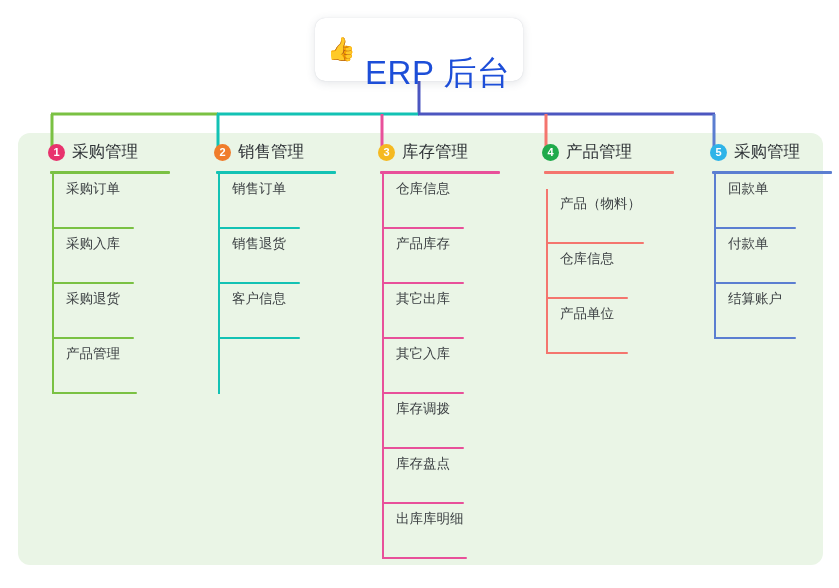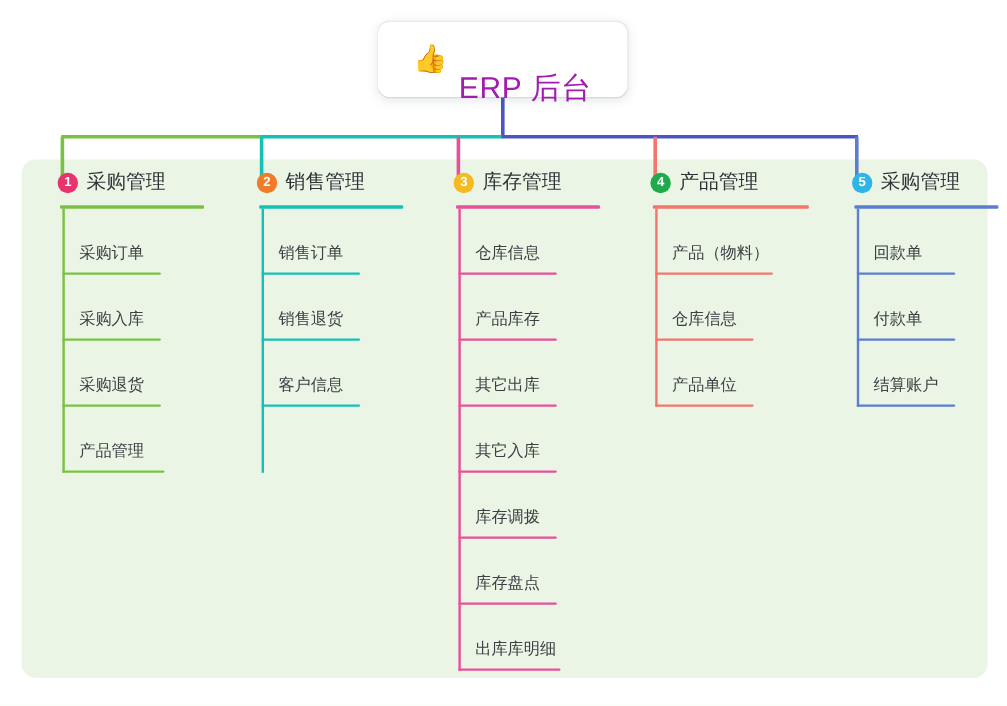--- a/index.html
+++ b/index.html
@@ -37,22 +37,22 @@
     justify-content: center;
     gap: 9px;
     box-sizing: border-box;
   }
   .root-emoji {
     font-size: 23px;
     line-height: 1;
     color: #f2b233;
   }
   .root-title {
-    font-size: 25px;
-    color: #a21caf;
+    font-size: 33px;
+    color: #1d4ed8;
     letter-spacing: 0.5px;
     white-space: nowrap;
     margin-top: 47px;
   }
 
   
   #connectors {
     position: absolute;
     left: 0; top: 0;
     width: 839px;
@@ -116,21 +116,21 @@
     width: 2px;
   }
   .leaf {
     position: relative;
     height: 55px;
     box-sizing: border-box;
   }
   .leaf-label {
     position: absolute;
     left: 36px;
-    top: 28px;
+    top: 6px;
     font-size: 13.5px;
     color: #3c4043;
     white-space: nowrap;
   }
   .leaf-underline {
     position: absolute;
     left: 22px;
     bottom: 0;
     height: 2px;
     width: 98px;
@@ -247,21 +247,21 @@
             <div class="leaf-underline" style="background: rgb(232, 80, 154); width: 85px;"></div>
           </div>
         </div>
       </div>
       <div class="column" style="left: 524px; width: 160px;">
         <div class="col-header">
           <span class="badge" style="background: rgb(31, 170, 75);">4</span>
           <span class="col-title">产品管理</span>
         </div>
         <div class="col-underline" style="background: rgb(244, 117, 110); width: 130px; margin-left: 20px;"></div>
-        <div class="col-body" style="height: 165px;">
+        <div class="col-body" style="height: 165px; margin-top: 15px;">
           <div class="stem" style="background: rgb(244, 117, 110); height: 165px;"></div>
           <div class="leaf">
             <span class="leaf-label">产品（物料）</span>
             <div class="leaf-underline" style="background: rgb(244, 117, 110); width: 98px;"></div>
           </div>
           <div class="leaf">
             <span class="leaf-label">仓库信息</span>
             <div class="leaf-underline" style="background: rgb(244, 117, 110); width: 82px;"></div>
           </div>
           <div class="leaf">

